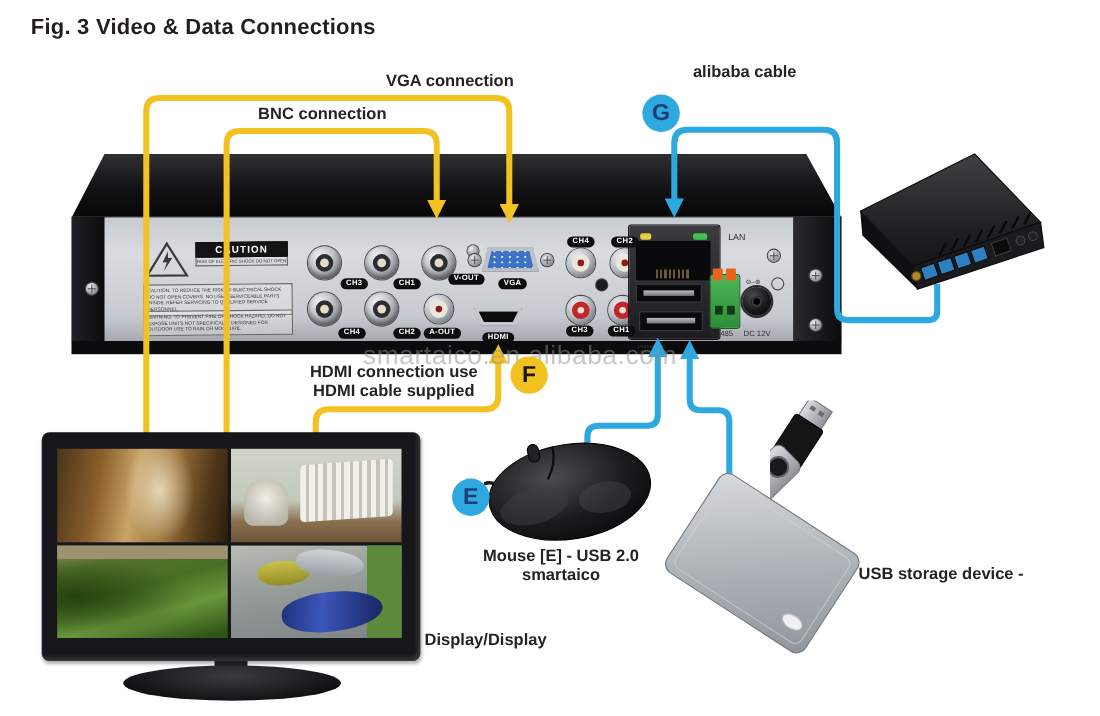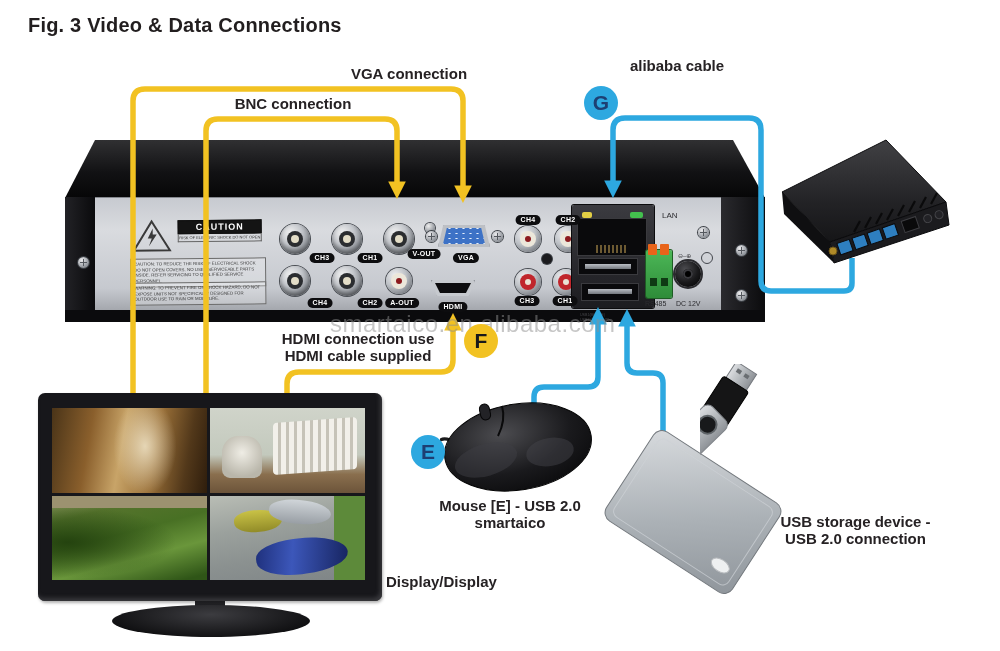--- a/index.html
+++ b/index.html
@@ -339,18 +339,17 @@
   <div class="badge badge-yellow" style="left:464px;top:324px;">F</div>
 
   <div class="badge badge-blue" style="left:411px;top:435px;">E</div>
   <div class="callout" style="left:420px;top:497px;width:180px;">
     <div>Mouse [E] - USB 2.0</div>
     <div>smartaico</div>
   </div>
 
   <div class="callout" style="left:763px;top:492px;width:185px;margin-top:21px;">
     <div>USB storage device -</div>
-    <div>USB 2.0 connection</div>
   </div>
 
   <div class="callout" style="left:386px;top:573px;text-align:left;">Display/Display</div>
 
 </div>
 
 </body></html>

